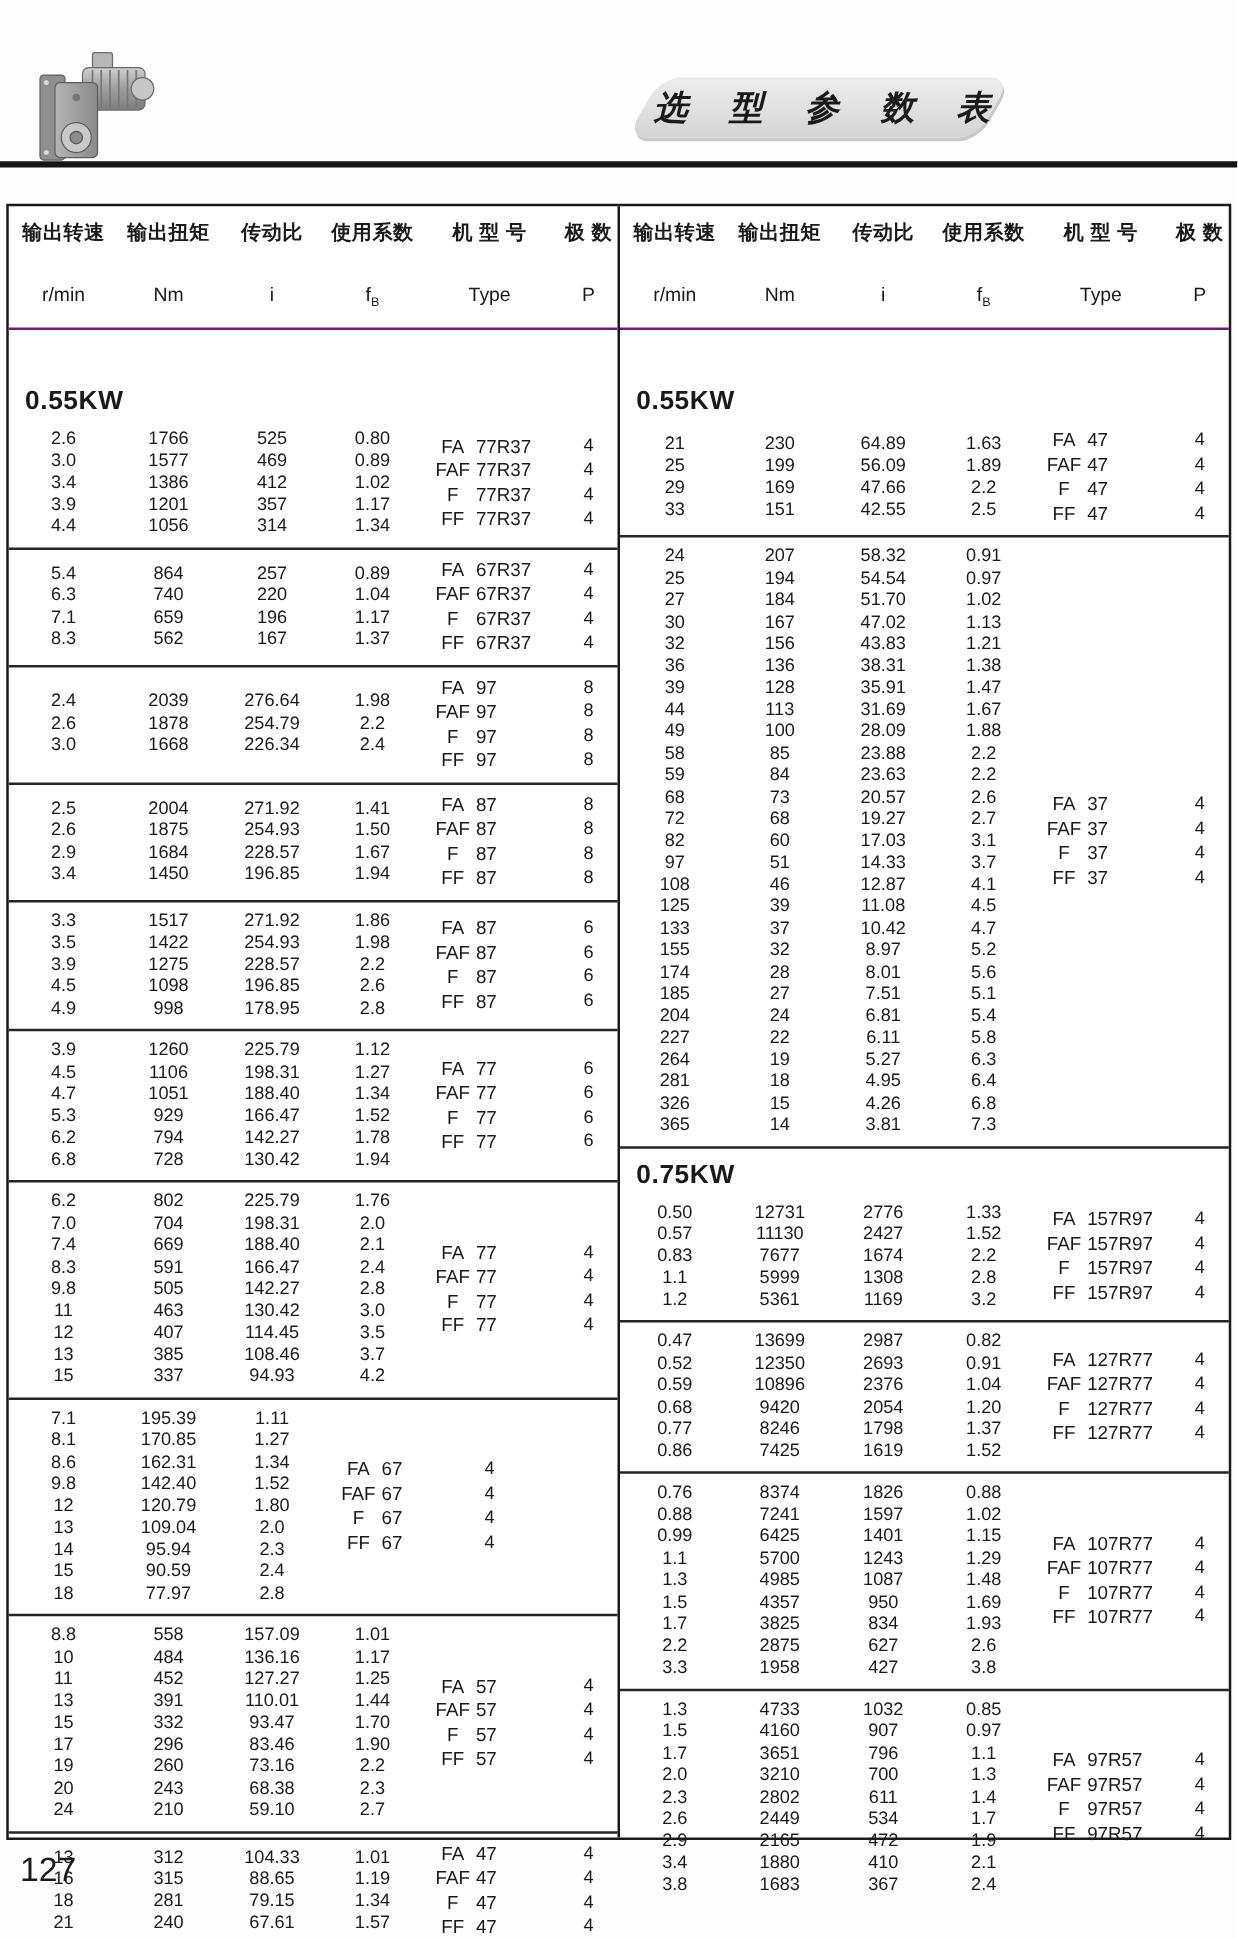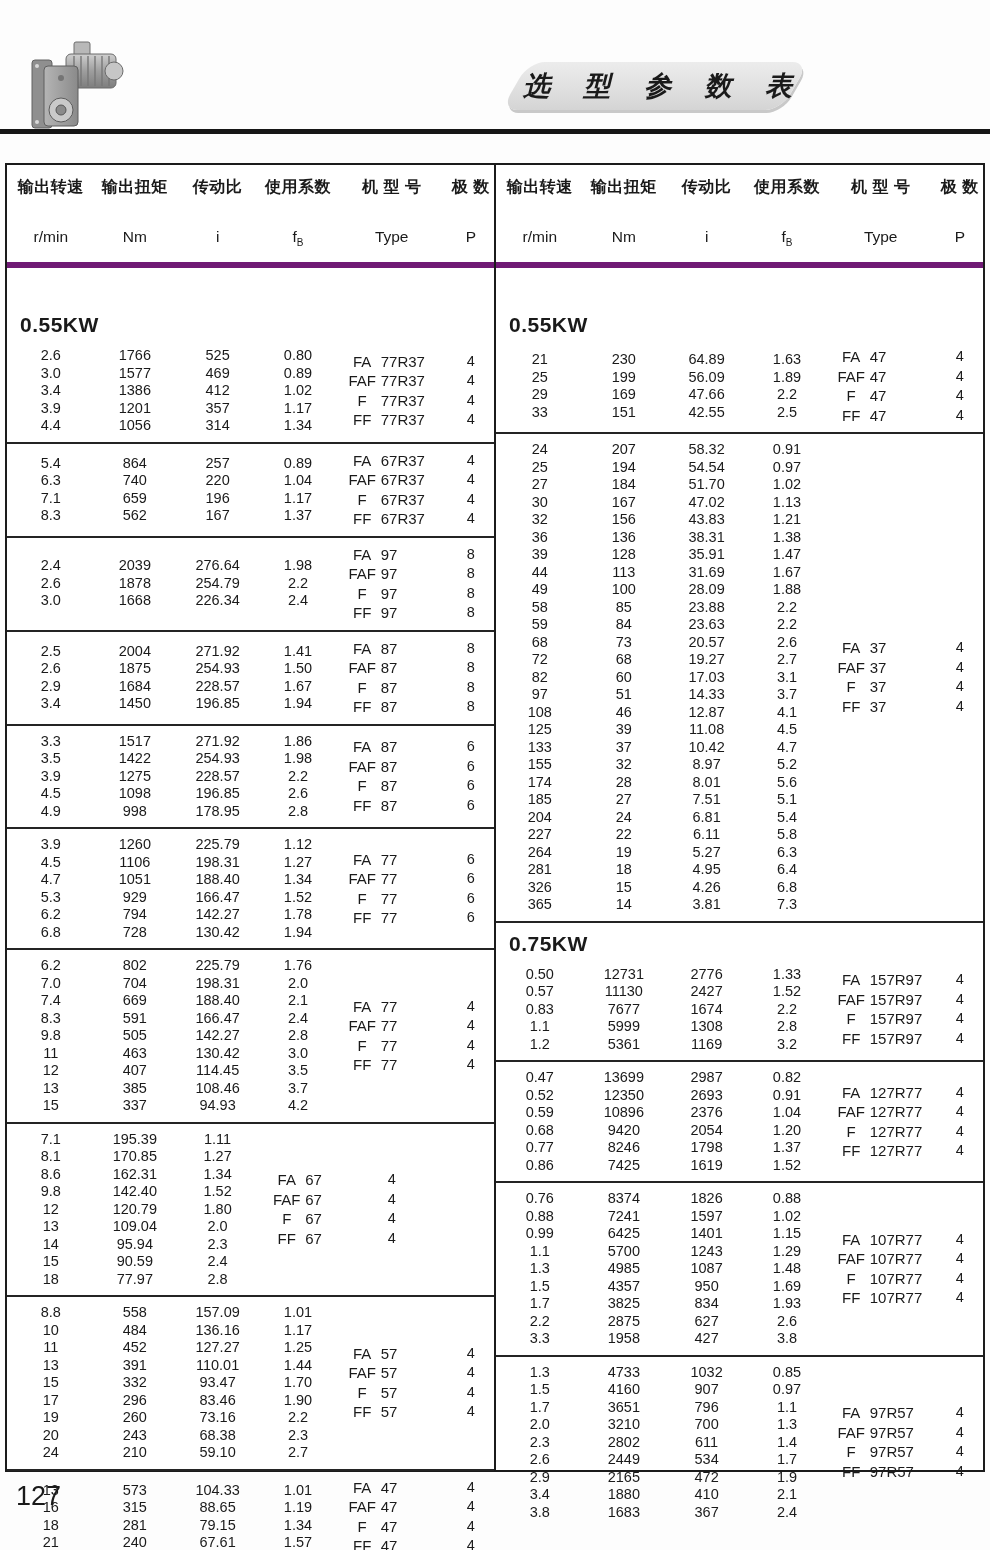--- a/index.html
+++ b/index.html
@@ -19,21 +19,21 @@
   .banner-text{position:relative;z-index:2;text-align:right;line-height:48px;
     font-size:27px;font-weight:700;font-style:italic;letter-spacing:13px;
     padding-left:13px;white-space:nowrap;}
   .rule{position:absolute;left:0;top:129px;width:990px;height:5px;background:#161616;}
   
   .tables{position:absolute;left:5px;top:163px;width:976px;height:1305px;
     border:2px solid #1b1b1b;background:#fff;display:flex;}
   .ptable{width:50%;display:flex;flex-direction:column;min-width:0;}
   .ptable.right{border-left:2px solid #1b1b1b;}
   .thead{display:grid;grid-template-columns:18% 16.5% 17.5% 15.5% 23% 9.5%;
-    border-bottom:6px solid #701a75;padding:9px 0 8px;}
+    border-bottom:2px solid #701a75;padding:9px 0 8px;}
   .th{text-align:center;}
   .th-cn{font-size:16px;font-weight:700;line-height:25px;letter-spacing:0.5px;white-space:nowrap;}
   .th-unit{font-size:15.5px;line-height:23px;margin-top:26px;}
   .th-unit sub{font-size:10px;}
   .tbody{display:flex;flex-direction:column;flex:1;margin-top:36px;}
   .sec-label{font-size:21px;font-weight:700;padding:8px 0 2px 13px;line-height:26px;letter-spacing:0.5px;}
   .block{display:grid;grid-template-columns:18% 16.5% 17.5% 15.5% 23% 9.5%;padding:7px 0;}
   .sep{border-top:2px solid #242424;}
   .col{display:flex;flex-direction:column;justify-content:center;min-width:0;}
   .col.num{align-items:center;text-align:center;}
@@ -632,21 +632,21 @@
           </div>
         </div>
         <div class="block sep">
           <div class="col num">
             <div class="ln">13</div>
             <div class="ln">16</div>
             <div class="ln">18</div>
             <div class="ln">21</div>
           </div>
           <div class="col num">
-            <div class="ln">573</div>
+            <div class="ln">312</div>
             <div class="ln">315</div>
             <div class="ln">281</div>
             <div class="ln">240</div>
           </div>
           <div class="col num">
             <div class="ln">104.33</div>
             <div class="ln">88.65</div>
             <div class="ln">79.15</div>
             <div class="ln">67.61</div>
           </div>

